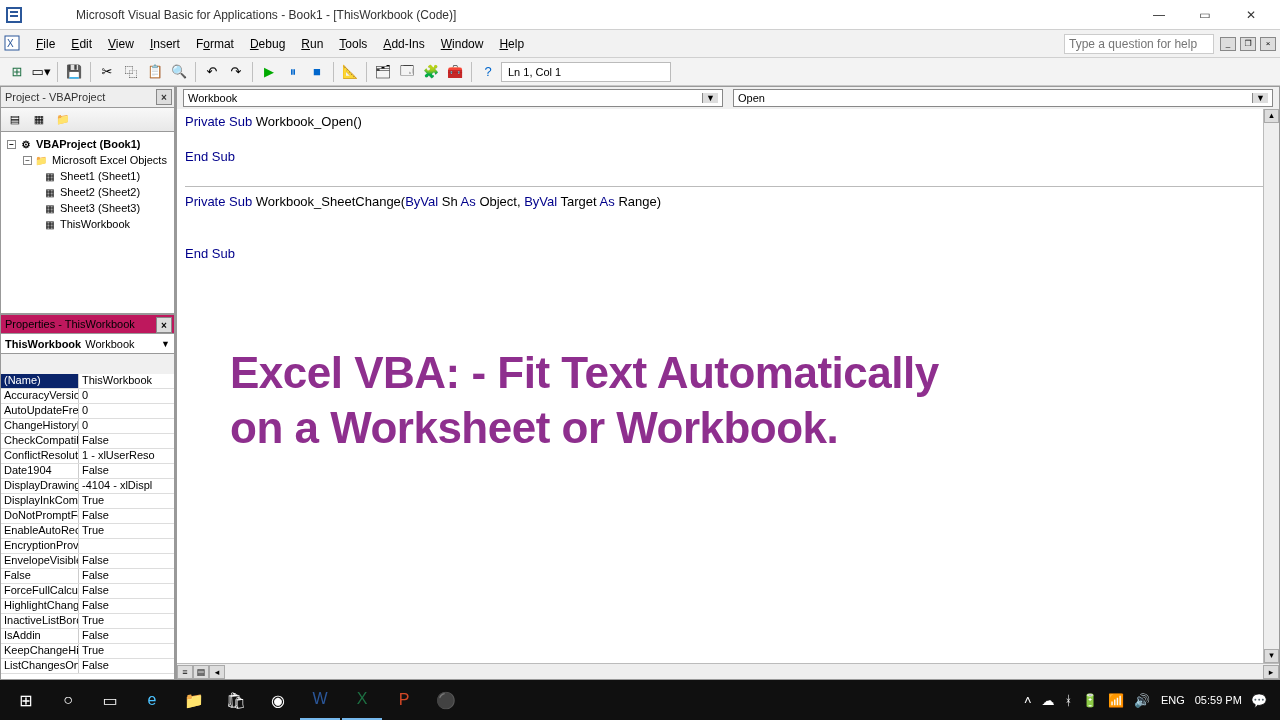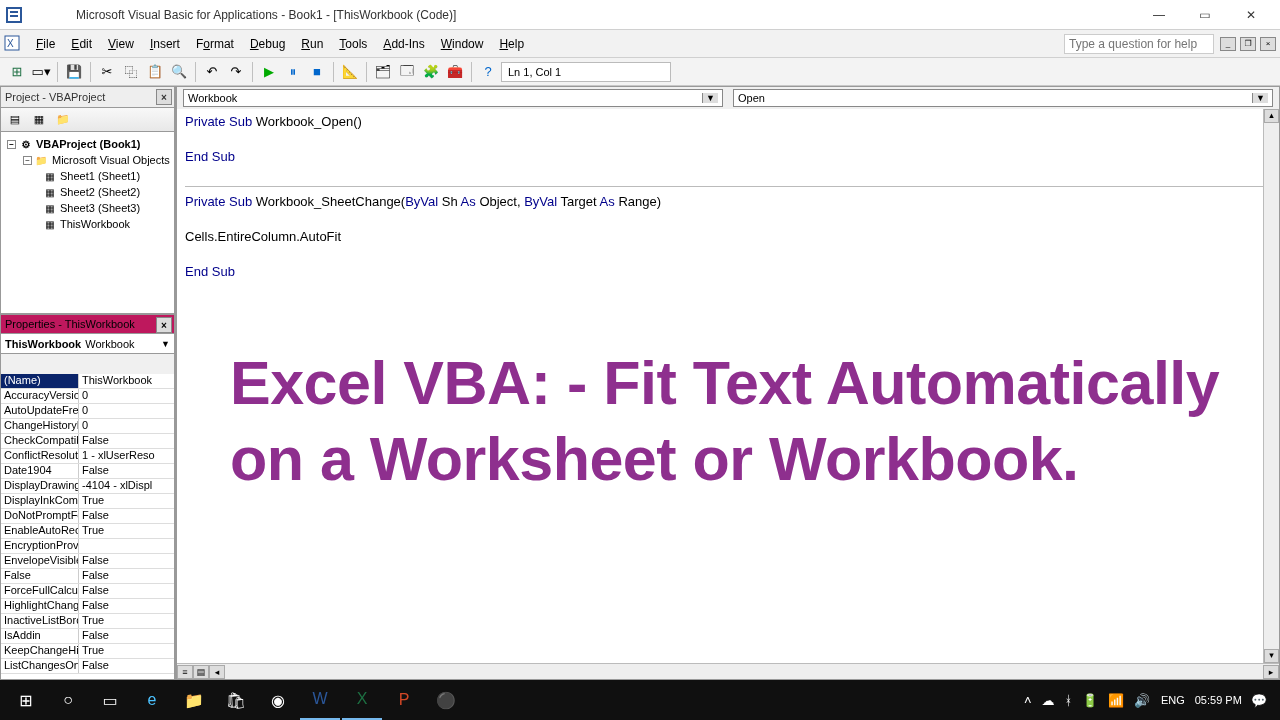--- a/index.html
+++ b/index.html
@@ -61,21 +61,21 @@
 .prop-row.selected .prop-name { background: #0a246a; color: #fff; }
 
 
 .code-area { flex: 1; display: flex; flex-direction: column; background: #fff; border: 1px solid #999; position: relative; }
 .code-dropdowns { height: 22px; display: flex; gap: 10px; padding: 2px 6px; background: #f0f0f0; }
 .code-dd { flex: 1; background: #fff; border: 1px solid #888; font-size: 11px; padding: 1px 4px; display: flex; align-items: center; }
 .code-dd .dd-arr { margin-left: auto; font-size: 9px; background: #ddd; border-left: 1px solid #888; width: 16px; text-align: center; }
 .code-editor { flex: 1; background: #fff; padding: 4px 8px; font-family: "Courier New", monospace; font-size: 13px; line-height: 1.35; position: relative; overflow: auto; }
 .code-editor .kw { color: #00008b; }
 .code-body { border-bottom: 1px solid #bbb; padding-bottom: 20px; margin-bottom: 6px; }
-.overlay-text { position: absolute; left: 230px; top: 345px; font-size: 61px; font-weight: 800; color: #8e2f8e; line-height: 1.25; font-family: "Segoe UI", Arial, sans-serif; letter-spacing: -0.5px; }
+.overlay-text { position: absolute; left: 230px; top: 345px; font-size: 44px; font-weight: 800; color: #8e2f8e; line-height: 1.25; font-family: "Segoe UI", Arial, sans-serif; letter-spacing: -0.5px; }
 .code-hscroll { height: 16px; background: #eee; border-top: 1px solid #bbb; display: flex; align-items: center; }
 .code-hscroll .sm { width: 16px; height: 14px; border: 1px solid #aaa; background: #ddd; font-size: 9px; text-align: center; line-height: 12px; }
 .code-vscroll { position: absolute; right: 0; top: 22px; bottom: 16px; width: 16px; background: #eee; border-left: 1px solid #bbb; display:flex; flex-direction:column; }
 .code-vscroll .sm { height: 14px; border: 1px solid #aaa; background: #ddd; font-size: 9px; text-align: center; }
 
 
 .taskbar { position: absolute; bottom: 0; left: 0; right: 0; height: 40px; background: #101010; display: flex; align-items: center; padding: 0 6px; gap: 2px; }
 .task-btn { width: 40px; height: 40px; display: flex; align-items: center; justify-content: center; color: #fff; font-size: 16px; }
 .task-btn.active { border-bottom: 2px solid #76b9ed; }
 .tray { margin-left: auto; display: flex; align-items: center; gap: 10px; color: #fff; font-size: 11px; padding-right: 6px; }
@@ -173,21 +173,21 @@
     </div>
     <div class="tree">
       <div class="tree-node lvl1">
         <span class="expander">−</span>
         <span class="tree-icn">⚙</span>
         <span>VBAProject (Book1)</span>
       </div>
       <div class="tree-node lvl2">
         <span class="expander">−</span>
         <span class="tree-icn">📁</span>
-        <span>Microsoft Visual Objects</span>
+        <span>Microsoft Excel Objects</span>
       </div>
       <div class="tree-node lvl3">
           <span class="tree-icn">▦</span>
           <span>Sheet1 (Sheet1)</span>
         </div>
       <div class="tree-node lvl3">
           <span class="tree-icn">▦</span>
           <span>Sheet2 (Sheet2)</span>
         </div>
       <div class="tree-node lvl3">
@@ -309,21 +309,20 @@
         </div>
     </div>
     <div class="code-editor">
       <div class="code-body">
         <div><span class="kw">Private Sub</span> Workbook_Open()</div>
         <div>&nbsp;</div>
         <div><span class="kw">End Sub</span></div>
       </div>
       <div><span class="kw">Private Sub</span> Workbook_SheetChange(<span class="kw">ByVal</span> Sh <span class="kw">As</span> Object, <span class="kw">ByVal</span> Target <span class="kw">As</span> Range)</div>
       <div>&nbsp;</div>
-      <div>Cells.EntireColumn.AutoFit</div>
       <div>&nbsp;</div>
       <div><span class="kw">End Sub</span></div>
     </div>
     <div class="code-vscroll">
       <div class="sm">▴</div>
       <div style="flex:1"></div>
       <div class="sm">▾</div>
     </div>
     <div class="code-hscroll">
       <div class="sm">≡</div>

